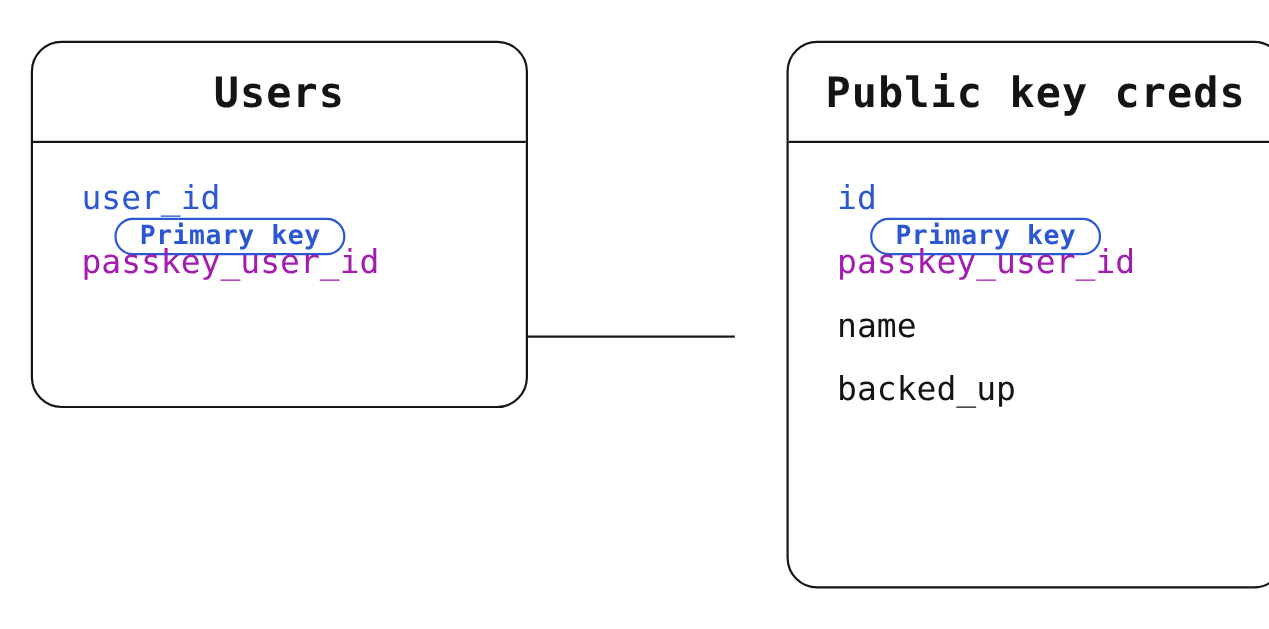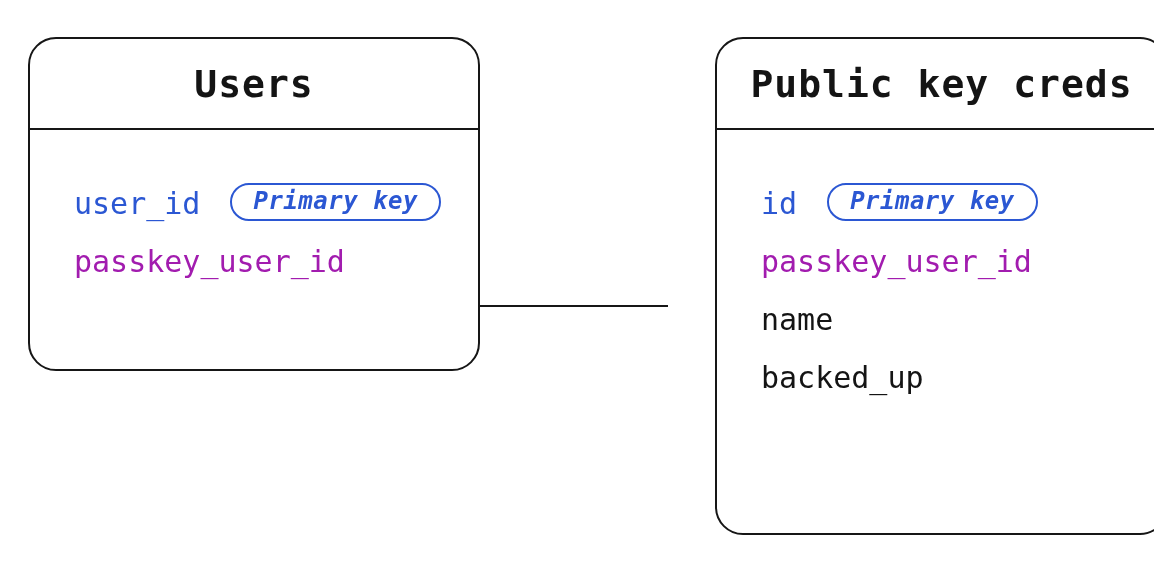--- a/index.html
+++ b/index.html
@@ -35,21 +35,22 @@
     color: #141414;
     letter-spacing: 1px;
   }
   .entity-body {
     box-sizing: border-box;
     padding: 33px 20px 0 44px;
   }
   .field-row {
     height: 58px;
     display: flex;
-    align-items: flex-end;
+    align-items: flex-start;
+    flex-direction: column;
   }
   .field-name {
     font-size: 30px;
     color: #141414;
     white-space: pre;
   }
   .field-name.pk { color: #2B57D3; }
   .field-name.fk { color: #a21caf; }
   .badge {
     margin-left: 30px;
@@ -59,21 +60,20 @@
     box-sizing: border-box;
     height: 38px;
     padding: 0 21px 2px 21px;
     border: 2px solid #2B57D3;
     border-radius: 19px;
     color: #2B57D3;
     font-size: 24px;
     font-weight: bold;
     letter-spacing: 0.5px;
     white-space: pre;
-    font-style: italic;
   }
   .connector {
     position: absolute;
     left: 480px;
     top: 305px;
     width: 188px;
     height: 2px;
     background: #161616;
   }
   .entity.users  { left: 28px;  top: 37px; width: 452px; height: 334px; }

